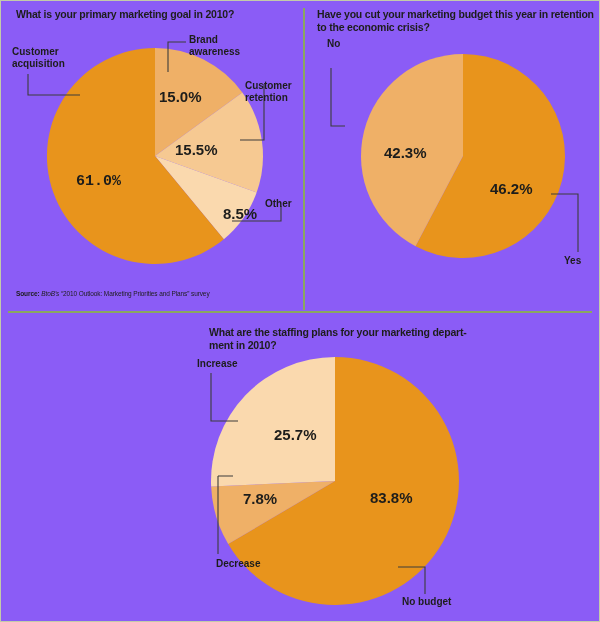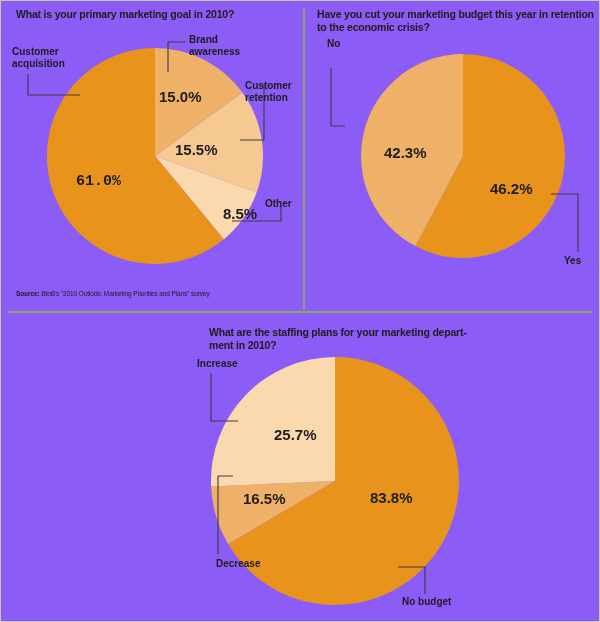--- a/index.html
+++ b/index.html
@@ -169,18 +169,18 @@
       <path class="leader" d="M 211 60 L 211 108 L 238 108"></path>
       <path class="leader" d="M 218 163 L 233 163 M 218 163 L 218 241"></path>
       <path class="leader" d="M 398 567 L 425 567 L 425 594" transform="translate(0,-313)"></path>
     </svg>
 
     <div class="callout-label" style="left:197px; top:45px; width:80px;">Increase</div>
     <div class="callout-label" style="left:193px; top:245px; width:80px;margin-left:23px;">Decrease</div>
     <div class="callout-label" style="left:402px; top:283px; width:90px;">No budget</div>
 
     <div class="pct-label" style="left:274px; top:113px;">25.7%</div>
-    <div class="pct-label" style="left:243px; top:177px;">16.5%</div>
+    <div class="pct-label" style="left:243px; top:177px;">7.8%</div>
     <div class="pct-label" style="left:370px; top:176px;">83.8%</div>
   </div>
 
   <div class="edge-frame"></div>
 </div>
 
 </body></html>

